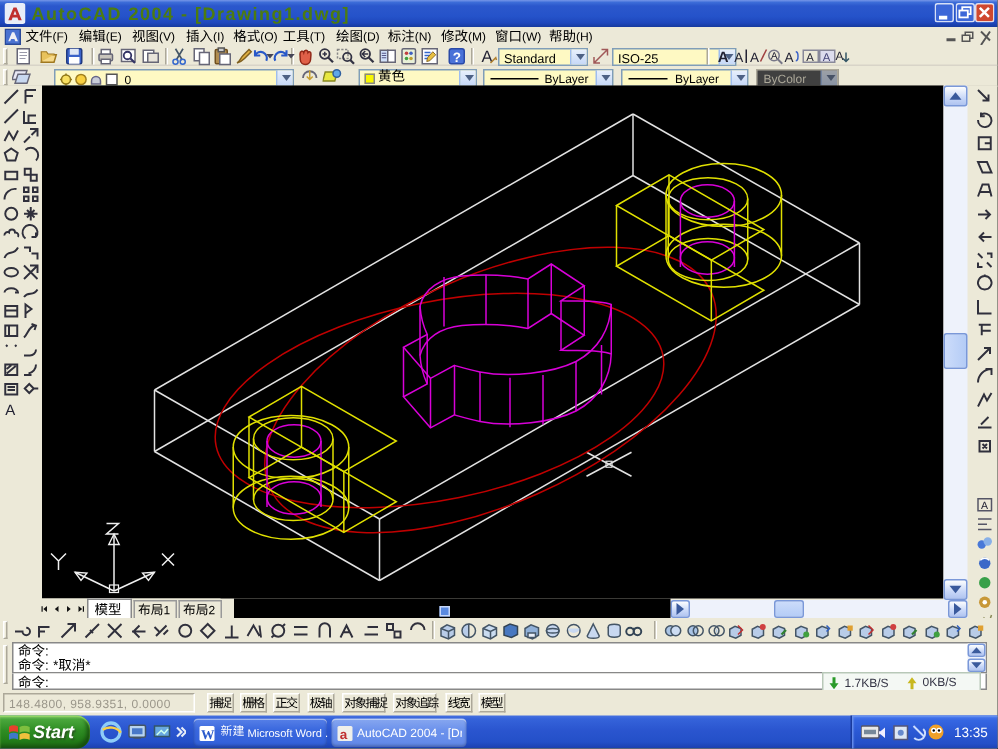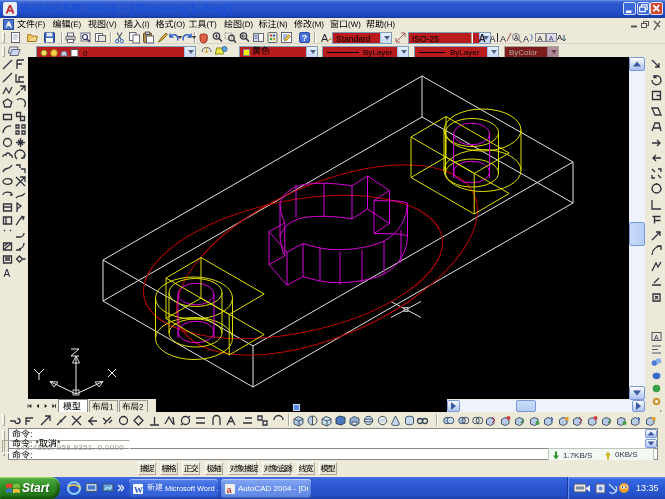--- a/index.html
+++ b/index.html
@@ -1,29 +1,29 @@
 <!DOCTYPE html>
 <html><head><meta charset="utf-8"><style>
 *{margin:0;padding:0;box-sizing:border-box}
 html,body{width:665px;height:499px;overflow:hidden}
 body{font-family:"Liberation Sans",sans-serif;background:#ece9d8;position:relative}
 .abs{position:absolute}
 .tb{background:#ece9d8}
-.combo{position:absolute;background:#b91c1c;border:1px solid #7f9db9;font-size:9px;color:#000}
+.combo{position:absolute;background:#fef9c3;border:1px solid #7f9db9;font-size:9px;color:#000}
 .combo .arr{position:absolute;right:0;top:0;width:11px;height:100%;background:linear-gradient(180deg,#e8f0fc,#c6d8f7);border-left:1px solid #9ebdf0}
 .combo .arr:after{content:"";position:absolute;left:2.5px;top:3px;border:3px solid transparent;border-top:4px solid #4d6185}
 .sep{position:absolute;width:1px;background:#aca899;box-shadow:1px 0 0 #fff}
 .grip{position:absolute;width:3px;border-left:1px solid #fff;border-top:1px solid #fff;border-right:1px solid #aca899;border-bottom:1px solid #aca899}
 </style></head><body>
 <div class="abs" style="left:0;top:0;width:665px;height:18px;background:linear-gradient(180deg,#7696e8 0%,#3c6cd8 9%,#2b57cc 22%,#2553ca 60%,#1e47bc 85%,#163a9e 100%)"></div>
 <svg class="abs" style="left:3px;top:2px" width="14" height="14">
     <rect width="14" height="14" rx="2" fill="#e8eef8"></rect>
     <path d="M2.5 11.5 L6 3 H8 L11.5 11.5 H9.3 L8.6 9.6 H5.4 L4.7 11.5 Z M6 7.8 h2 L7 5.2 Z" fill="#c03030"></path>
   </svg>
-<div class="abs" style="left:21px;top:2px;font-size:12px;font-weight:bold;color:#1d4ed8;letter-spacing:1px">AutoCAD 2004 - [Drawing1.dwg]</div>
+<div class="abs" style="left:21px;top:2px;font-size:12px;font-weight:bold;color:#4d7c0f;letter-spacing:1px">AutoCAD 2004 - [Drawing1.dwg]</div>
 <svg class="abs" style="left:623px;top:2px" width="13" height="13">
     <rect x="0.5" y="0.5" width="12" height="12" rx="1.5" fill="#3c67d8" stroke="#fff" stroke-opacity="0.8"></rect>
     <rect x="3" y="8.5" width="5.5" height="2.5" fill="#fff"></rect>
   </svg>
 <svg class="abs" style="left:637px;top:2px" width="13" height="13">
     <rect x="0.5" y="0.5" width="12" height="12" rx="1.5" fill="#3c67d8" stroke="#fff" stroke-opacity="0.8"></rect>
     <rect x="4.5" y="2.8" width="5.6" height="4.6" fill="none" stroke="#fff" stroke-width="1.2"></rect>
     <rect x="2.6" y="5" width="5.6" height="4.6" fill="#3c67d8" stroke="#fff" stroke-width="1.2"></rect>
   </svg>
 <svg class="abs" style="left:650px;top:2px" width="13" height="13">
@@ -221,21 +221,21 @@
 <div class="combo" style="left:322px;top:45.5px;width:87px;height:12px">
     <span style="position:absolute;left:4px;top:5.5px;width:32px;height:1px;background:#000"></span>
     <span style="position:absolute;left:40px;top:1.5px;font-size:8px">ByLayer</span>
     <span class="arr"></span>
   </div>
 <div class="combo" style="left:414px;top:45.5px;width:85px;height:12px">
     <span style="position:absolute;left:4px;top:5.5px;width:26px;height:1px;background:#000"></span>
     <span style="position:absolute;left:35px;top:1.5px;font-size:8px">ByLayer</span>
     <span class="arr"></span>
   </div>
-<div class="combo" style="left:504px;top:45.5px;width:55px;height:12px;background:#7f1d1d;border-color:#aca899">
+<div class="combo" style="left:504px;top:45.5px;width:55px;height:12px;background:#404040;border-color:#aca899">
     <span style="position:absolute;left:4px;top:1.5px;font-size:8px;color:#aca899">ByColor</span>
     <span class="arr" style="opacity:0.55"></span>
   </div>
 <div class="abs tb" style="left:0;top:57px;width:28px;height:355px"></div>
 <div class="abs tb" style="left:645px;top:57px;width:20px;height:355px"></div>
 <div class="abs" style="left:28px;top:57px;width:601px;height:342px;background:#000"></div>
 <svg class="abs" style="left:1px;top:58px" width="13" height="13" viewBox="0 0 13 13">
     <g stroke="#30303c" fill="none" stroke-width="1.3">
       <path d="M2 11 L11 2"></path>
     </g>
@@ -832,21 +832,21 @@
     <svg style="position:absolute;left:3px;top:1.5px" width="8" height="9">
       <path d="M4 8.5 L1 4.5 h2 V0.5 h2 V4.5 h2 Z" fill="#2a9a2a"></path>
     </svg>
     <span style="position:absolute;left:14px;top:1.5px">1.7KB/S</span>
     <svg style="position:absolute;left:55px;top:1.5px" width="8" height="9">
       <path d="M4 0.5 L7 4.5 h-2 V8.5 h-2 V4.5 h-2 Z" fill="#c8b820"></path>
     </svg>
     <span style="position:absolute;left:66px;top:1px">0KB/S</span>
   </div>
 <div class="abs tb" style="left:0;top:460px;width:665px;height:17px"></div>
-<div class="abs" style="left:2px;top:440px;width:128px;height:13px;border:1px solid #aca899;border-bottom-color:#fff;border-right-color:#fff;color:#9a968a;font-size:8px;padding:2px 0 0 13px;letter-spacing:0.3px">148.4800, 958.9351, 0.0000</div>
+<div class="abs" style="left:2px;top:462px;width:128px;height:13px;border:1px solid #aca899;border-bottom-color:#fff;border-right-color:#fff;color:#9a968a;font-size:8px;padding:2px 0 0 3px;letter-spacing:0.3px">148.4800, 958.9351, 0.0000</div>
 <div class="abs" style="left:138px;top:462px;width:18px;height:13px;border:1px solid #fff;border-right-color:#aca899;border-bottom-color:#aca899;background:#ece9d8"></div>
 <div class="abs" style="left:160px;top:462px;width:18px;height:13px;border:1px solid #fff;border-right-color:#aca899;border-bottom-color:#aca899;background:#ece9d8"></div>
 <div class="abs" style="left:182px;top:462px;width:18px;height:13px;border:1px solid #fff;border-right-color:#aca899;border-bottom-color:#aca899;background:#ece9d8"></div>
 <div class="abs" style="left:205px;top:462px;width:18px;height:13px;border:1px solid #fff;border-right-color:#aca899;border-bottom-color:#aca899;background:#ece9d8"></div>
 <div class="abs" style="left:228px;top:462px;width:29px;height:13px;border:1px solid #fff;border-right-color:#aca899;border-bottom-color:#aca899;background:#ece9d8"></div>
 <div class="abs" style="left:262px;top:462px;width:29px;height:13px;border:1px solid #fff;border-right-color:#aca899;border-bottom-color:#aca899;background:#ece9d8"></div>
 <div class="abs" style="left:297px;top:462px;width:18px;height:13px;border:1px solid #fff;border-right-color:#aca899;border-bottom-color:#aca899;background:#ece9d8"></div>
 <div class="abs" style="left:319px;top:462px;width:18px;height:13px;border:1px solid #fff;border-right-color:#aca899;border-bottom-color:#aca899;background:#ece9d8"></div>
 <div class="abs" style="left:0;top:477px;width:665px;height:22px;background:linear-gradient(180deg,#4771e0 0%,#3563da 10%,#2a55cf 45%,#2450c8 80%,#1c3fae 100%)"></div>
 <div class="abs" style="left:0;top:477px;width:60px;height:22px;border-radius:0 9px 9px 0;background:linear-gradient(180deg,#7ebe6e 0%,#4aa73c 12%,#2f8d24 45%,#25801b 70%,#1f7015 100%);box-shadow:inset 0 1px 1px #9d6,inset -2px -2px 3px #164e0e"></div>

